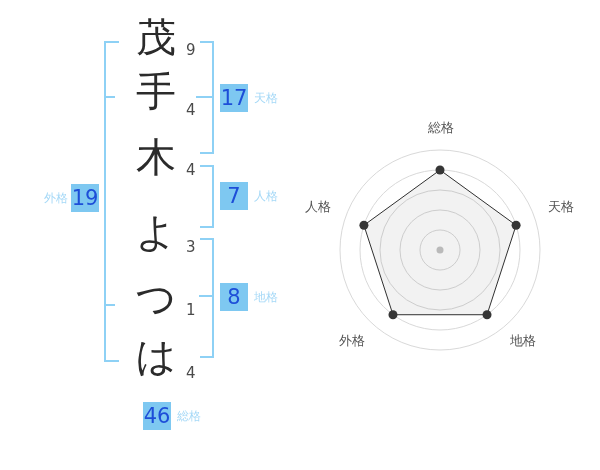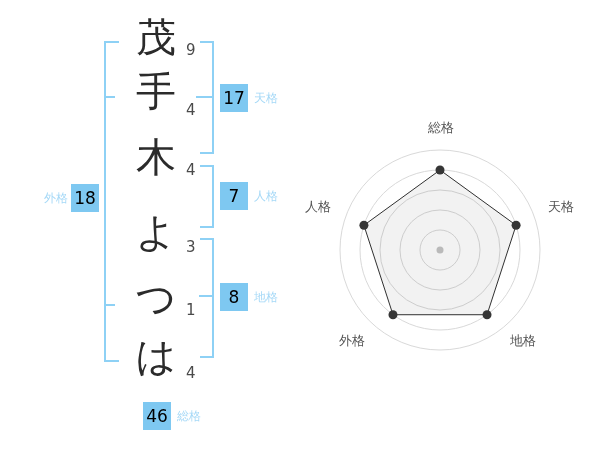--- a/index.html
+++ b/index.html
@@ -9,21 +9,21 @@
   html,body{margin:0;padding:0;background:#fff;}
   body{font-family:"DejaVu Sans","Liberation Sans",sans-serif;}
   .stage{position:relative;width:600px;height:470px;background:#ffffff;overflow:hidden;}
   .kanji{position:absolute;left:134px;width:44px;text-align:center;
          font-size:40px;line-height:44px;color:var(--text-dark);}
   .strokes{position:absolute;left:186px;width:18px;font-size:15px;line-height:15px;
            color:var(--text-muted);text-align:left;}
   .vline{position:absolute;width:2px;background:var(--bracket-blue);}
   .hline{position:absolute;height:2px;background:var(--bracket-blue);}
   .value-box{position:absolute;width:28px;height:28px;background:var(--accent);
-             color:#000000;font-size:17px;display:flex;align-items:center;
+             color:#1d4ed8;font-size:21px;display:flex;align-items:center;
              justify-content:center;}
   .gaku-label{position:absolute;font-size:12px;line-height:13px;color:var(--label-blue);}
   .axis-label{position:absolute;font-size:13px;line-height:14px;color:#555555;
               transform:translate(-50%,-50%);white-space:nowrap;}
   .radar{position:absolute;left:290px;top:120px;width:300px;height:260px;}
 </style>
 </head>
 <body>
 
 <div class="stage">
@@ -56,21 +56,21 @@
   <div class="vline" style="left:212px;top:165px;height:63px"></div>
   <div class="hline" style="left:200px;top:165px;width:14px"></div>
   <div class="hline" style="left:200px;top:226px;width:14px"></div>
 
   <div class="vline" style="left:212px;top:238px;height:120px"></div>
   <div class="hline" style="left:200px;top:238px;width:14px"></div>
   <div class="hline" style="left:200px;top:356px;width:14px"></div>
   <div class="hline" style="left:199px;top:295px;width:15px"></div>
 
   <div class="gaku-label" style="left:34px;top:192px;width:34px;text-align:right">外格</div>
-  <div class="value-box" style="left:71px;top:184px">18</div>
+  <div class="value-box" style="left:71px;top:184px">19</div>
 
   <div class="value-box" style="left:220px;top:84px">17</div>
   <div class="gaku-label" style="left:254px;top:92px">天格</div>
 
   <div class="value-box" style="left:220px;top:182px">7</div>
   <div class="gaku-label" style="left:254px;top:190px">人格</div>
 
   <div class="value-box" style="left:220px;top:283px">8</div>
   <div class="gaku-label" style="left:254px;top:291px">地格</div>
 

